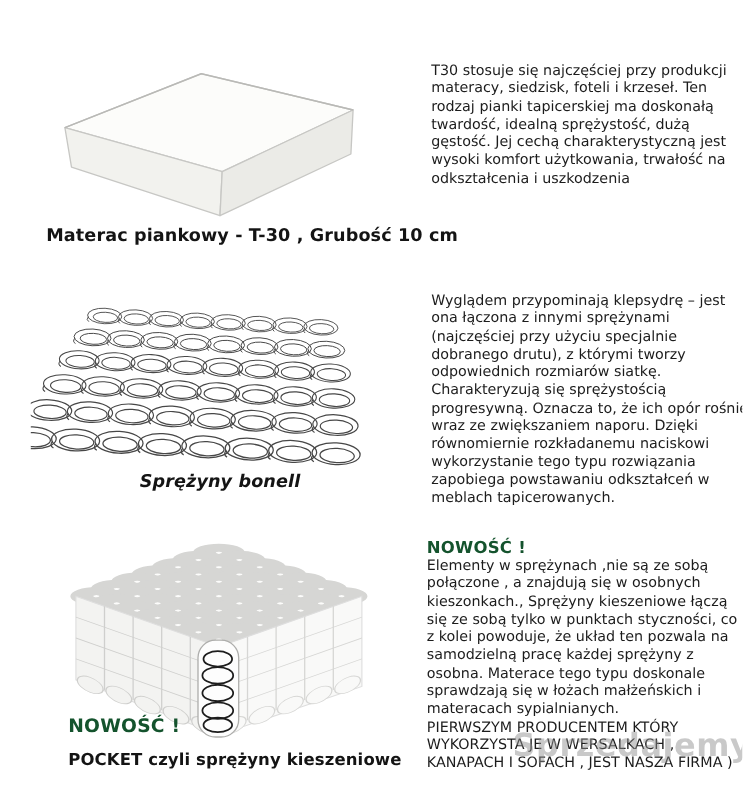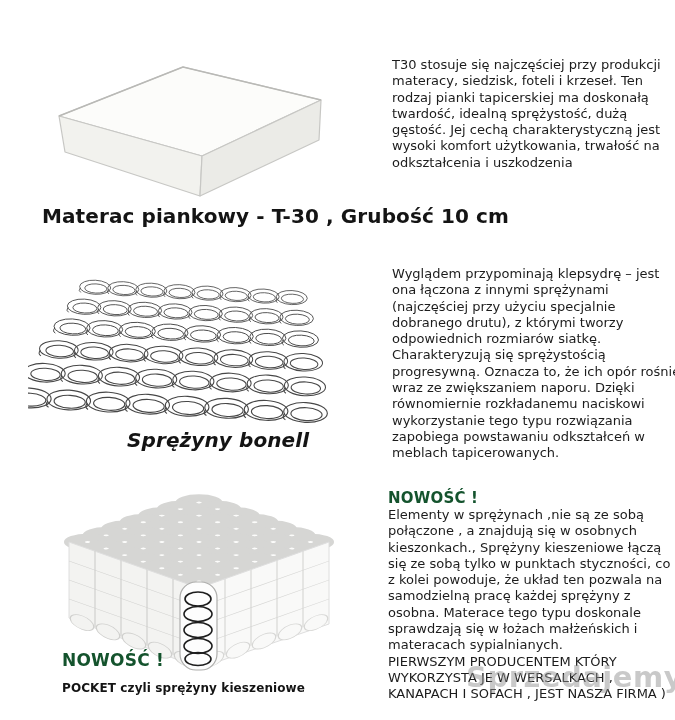--- a/index.html
+++ b/index.html
@@ -6,23 +6,23 @@
   #canvas{
     position:relative;width:675px;height:720px;background:#ffffff;overflow:hidden;
     font-family:"DejaVu Sans","Liberation Sans",sans-serif;color:#1c1c1c;
   }
   .abs{position:absolute;}
   .desc{
     font-size:13px;line-height:16.3px;color:#1c1c1c;text-align:left;
     white-space:pre-line;
   }
   .caption{
-    font-weight:bold;font-size:20px;color:#141414;letter-spacing:.1px;white-space:nowrap;
+    font-weight:bold;font-size:16px;color:#141414;letter-spacing:.1px;white-space:nowrap;
   }
-  .caption-sm{font-size:12px;}
+  .caption-sm{font-size:15px;}
   .red-heading{
     font-weight:bold;font-size:15px;color:#14532d;letter-spacing:.2px;white-space:nowrap;
   }
   .red-heading-lg{font-size:17px;}
   .illus{display:block;}
   
   .watermark{
     position:absolute;left:466px;top:663px;display:flex;align-items:center;z-index:6;
   }
   .wm-text{

